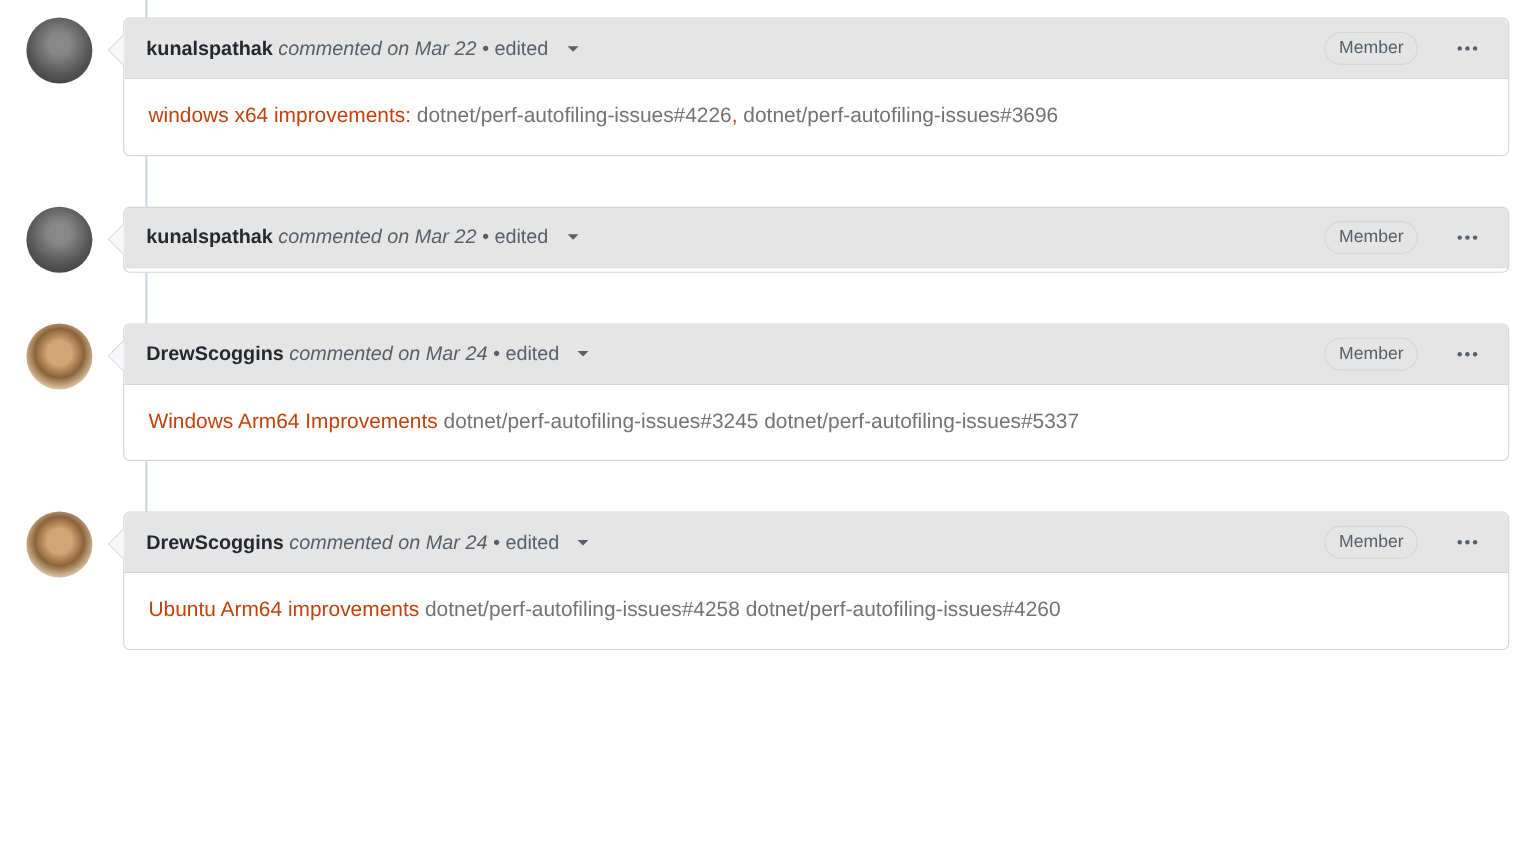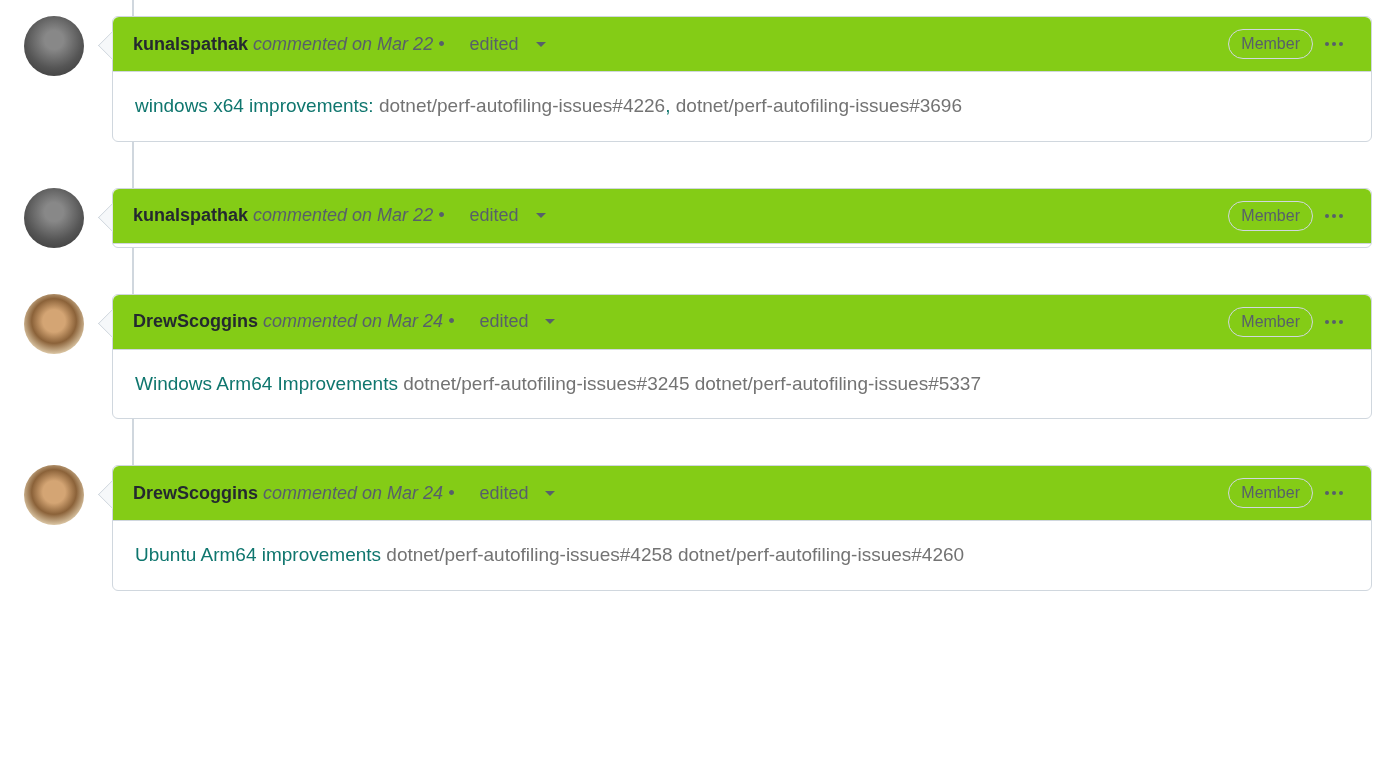--- a/index.html
+++ b/index.html
@@ -62,21 +62,21 @@
       left: -11px;
       width: 20px;
       height: 20px;
       background: #f6f8fa;
       border-left: 1px solid #d0d7de;
       border-bottom: 1px solid #d0d7de;
       transform: rotate(45deg);
       clip-path: polygon(0 0, 0 100%, 100% 100%);
     }
     .comment-header {
-      background: #84cc16;
+      background: #e5e5e5;
       border-bottom: 1px solid #d0d7de;
       border-radius: 6px 6px 0 0;
       padding: 12px 20px;
       display: flex;
       align-items: center;
       justify-content: space-between;
       color: #57606a;
     }
     .comment-header-left {
       display: flex;
@@ -87,36 +87,35 @@
     .author {
       font-weight: 600;
       color: #24292f;
     }
     .header-text { color: #57606a; font-style: italic; }
     .edited-dropdown {
       display: inline-flex;
       align-items: center;
       gap: 15px;
       cursor: pointer;
-      margin-left: 20px;
     }
     .caret-down {
       display: inline-block;
       width: 0;
       height: 0;
       border-left: 5px solid transparent;
       border-right: 5px solid transparent;
       border-top: 5px solid #57606a;
       vertical-align: middle;
       margin-left: 2px;
     }
     .comment-header-right {
       display: flex;
       align-items: center;
-      gap: 4px;
+      gap: 28px;
     }
     .badge {
       border: 1px solid #d0d7de;
       border-radius: 2em;
       padding: 2px 12px;
       font-size: 16px;
       color: #57606a;
       background: transparent;
     }
     .kebab {
@@ -133,21 +132,21 @@
     }
     .comment-body {
       padding: 20px 22px;
       font-size: 19px;
       color: #1f2328;
     }
     .comment-body a {
       color: #737373;
       text-decoration: none;
     }
-    .body-text { color: #0f766e; margin-top: 23px; }
+    .body-text { color: #c2410c; margin-top: 23px; }
   </style>
 </head>
 <body>
 
 <div class="timeline">
   <div class="timeline-line"></div>
   <div id="comments-container">
       <div class="comment-item">
         <div class="avatar avatar-1"></div>
         <div class="comment-box">

